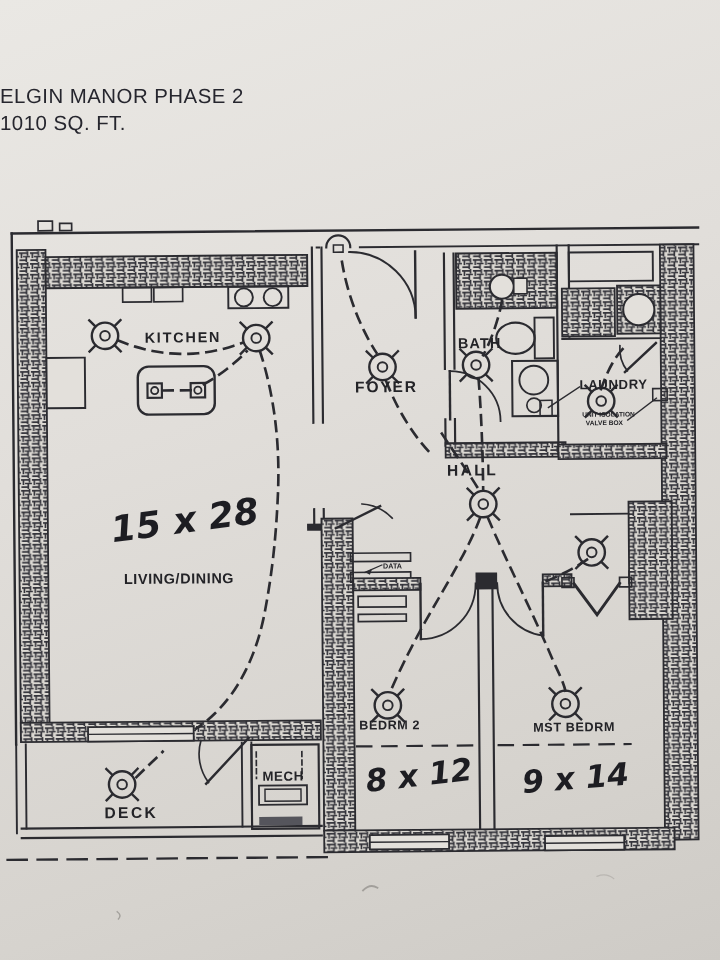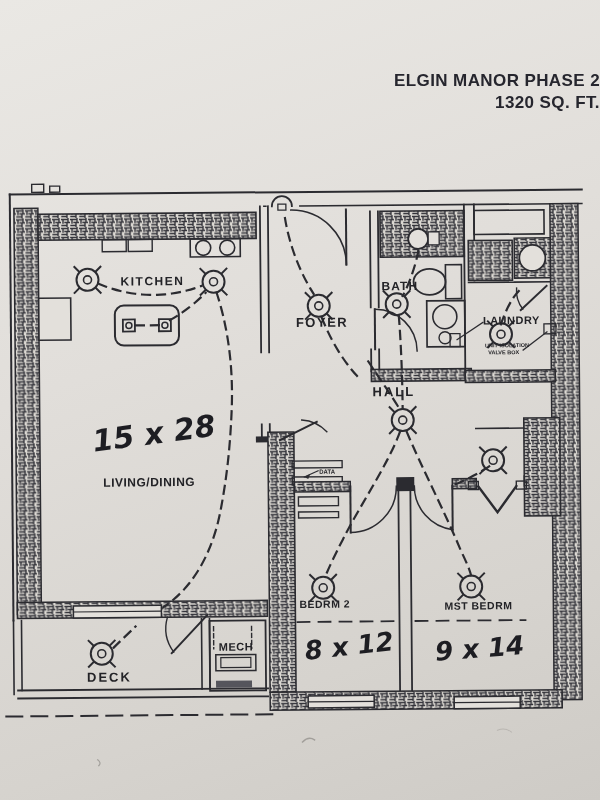--- a/index.html
+++ b/index.html
@@ -5,41 +5,41 @@
   html,body{margin:0;padding:0;}
   .page{
     position:relative;
     width:600px;height:800px;
     background:linear-gradient(160deg,#eae8e4 0%,#e1dedA 40%,#d6d3ce 78%,#cecbc6 100%);
     overflow:hidden;
     font-family:"Liberation Sans", sans-serif;
   }
   .title{
     position:absolute;top:70px;left:0;right:0;
-    text-align:right;
+    text-align:left;
     color:#26262e;
-    font-weight:bold;
+    font-weight:normal;
     font-size:17px;
     line-height:22px;
     letter-spacing:.4px;
   }
   .plan{position:absolute;left:0;top:0;}
   svg text{fill:#232327;}
   .rlabel{font-family:"Liberation Sans",sans-serif;font-weight:bold;}
   .hand{font-family:"DejaVu Sans",sans-serif;font-style:italic;font-weight:bold;fill:#1d1d22;}
   .tiny{font-family:"Liberation Sans",sans-serif;font-weight:bold;}
 </style>
 </head>
 <body>
 
 <div class="page">
 
   <div class="title">
     <div>ELGIN MANOR PHASE 2</div>
-    <div>1320 SQ. FT.</div>
+    <div>1010 SQ. FT.</div>
   </div>
 
   <div class="plan">
   <svg width="600" height="800" viewBox="0 0 600 800">
     <defs>
       <pattern id="hz" width="9" height="9" patternUnits="userSpaceOnUse">
         <rect width="9" height="9" fill="#dcd9d3"></rect>
         <path d="M0 1.5h6 M4 4.5h5 M1 7.5h4 M7 0v3 M2 2v3 M6 5v4" stroke="#33333a" stroke-width="1.4" fill="none" stroke-linecap="square"></path>
       </pattern>
       <g id="lightSym" stroke="#2b2b30" fill="none">

